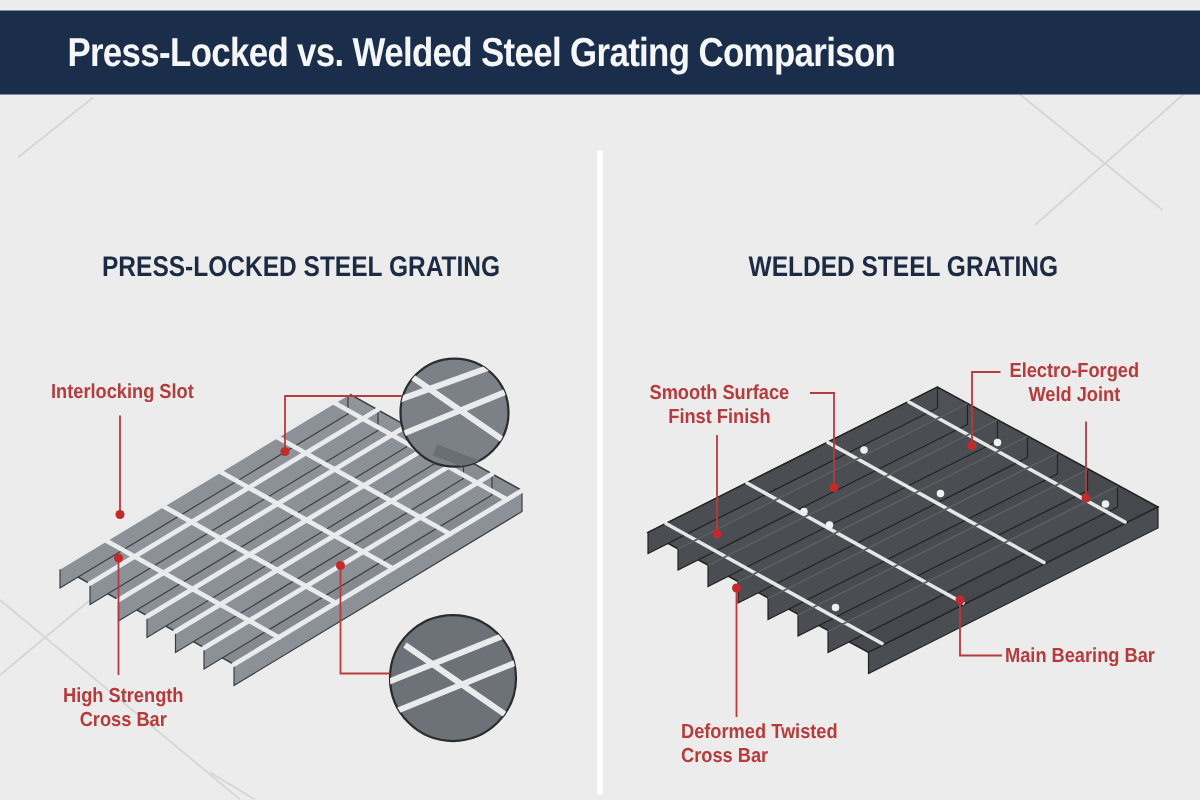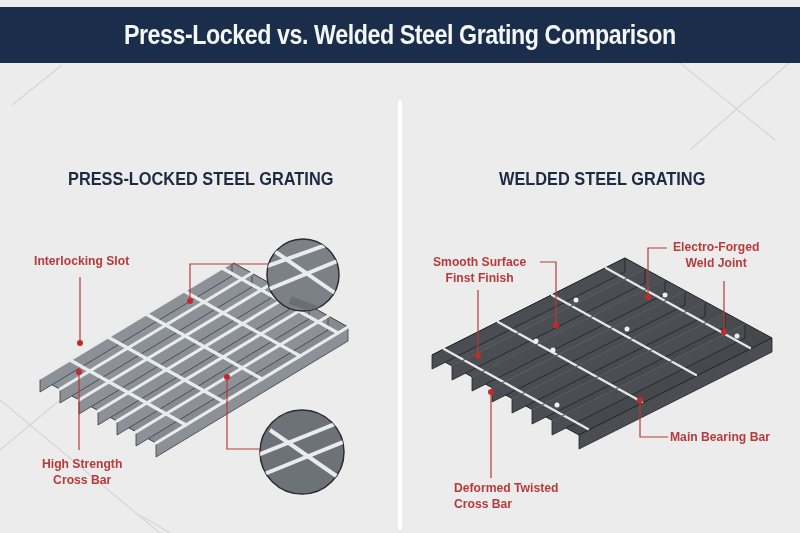--- a/index.html
+++ b/index.html
@@ -1,18 +1,18 @@
 <!DOCTYPE html>
 <html><head>
 <meta charset="utf-8">
 <style>
   html,body{margin:0;padding:0;}
   body{width:800px;height:533px;background:#ececec;position:relative;overflow:hidden;font-family:"Liberation Sans","DejaVu Sans",sans-serif;}
   .bg-lines{position:absolute;left:0;top:0;width:800px;height:533px;}
-  .header{position:absolute;left:0;top:7px;width:800px;height:56px;background:#1a2e4b;display:flex;align-items:center;justify-content:center;}
+  .header{position:absolute;left:0;top:7px;width:800px;height:56px;background:#1a2e4b;display:flex;align-items:center;justify-content:flex-start;}
   .header h1{margin:0;color:#f4f6f8;font-size:27px;font-weight:bold;letter-spacing:-0.5px;transform:scaleX(0.86);white-space:nowrap;}
   .divider{position:absolute;left:398px;top:100px;width:4px;height:430px;background:#ffffff;border-radius:2px;}
   .panel-title{position:absolute;color:#1c2b42;font-size:19px;font-weight:bold;white-space:nowrap;transform:scaleX(0.86);transform-origin:left top;}
   .lbl{position:absolute;color:#b83a3a;font-size:13.5px;font-weight:bold;white-space:nowrap;line-height:16px;transform:scaleX(0.9);transform-origin:left top;}
   .lbl.c{text-align:center;}
   svg.art{position:absolute;left:0;top:0;width:800px;height:533px;}
 </style>
 </head>
 <body>
 

